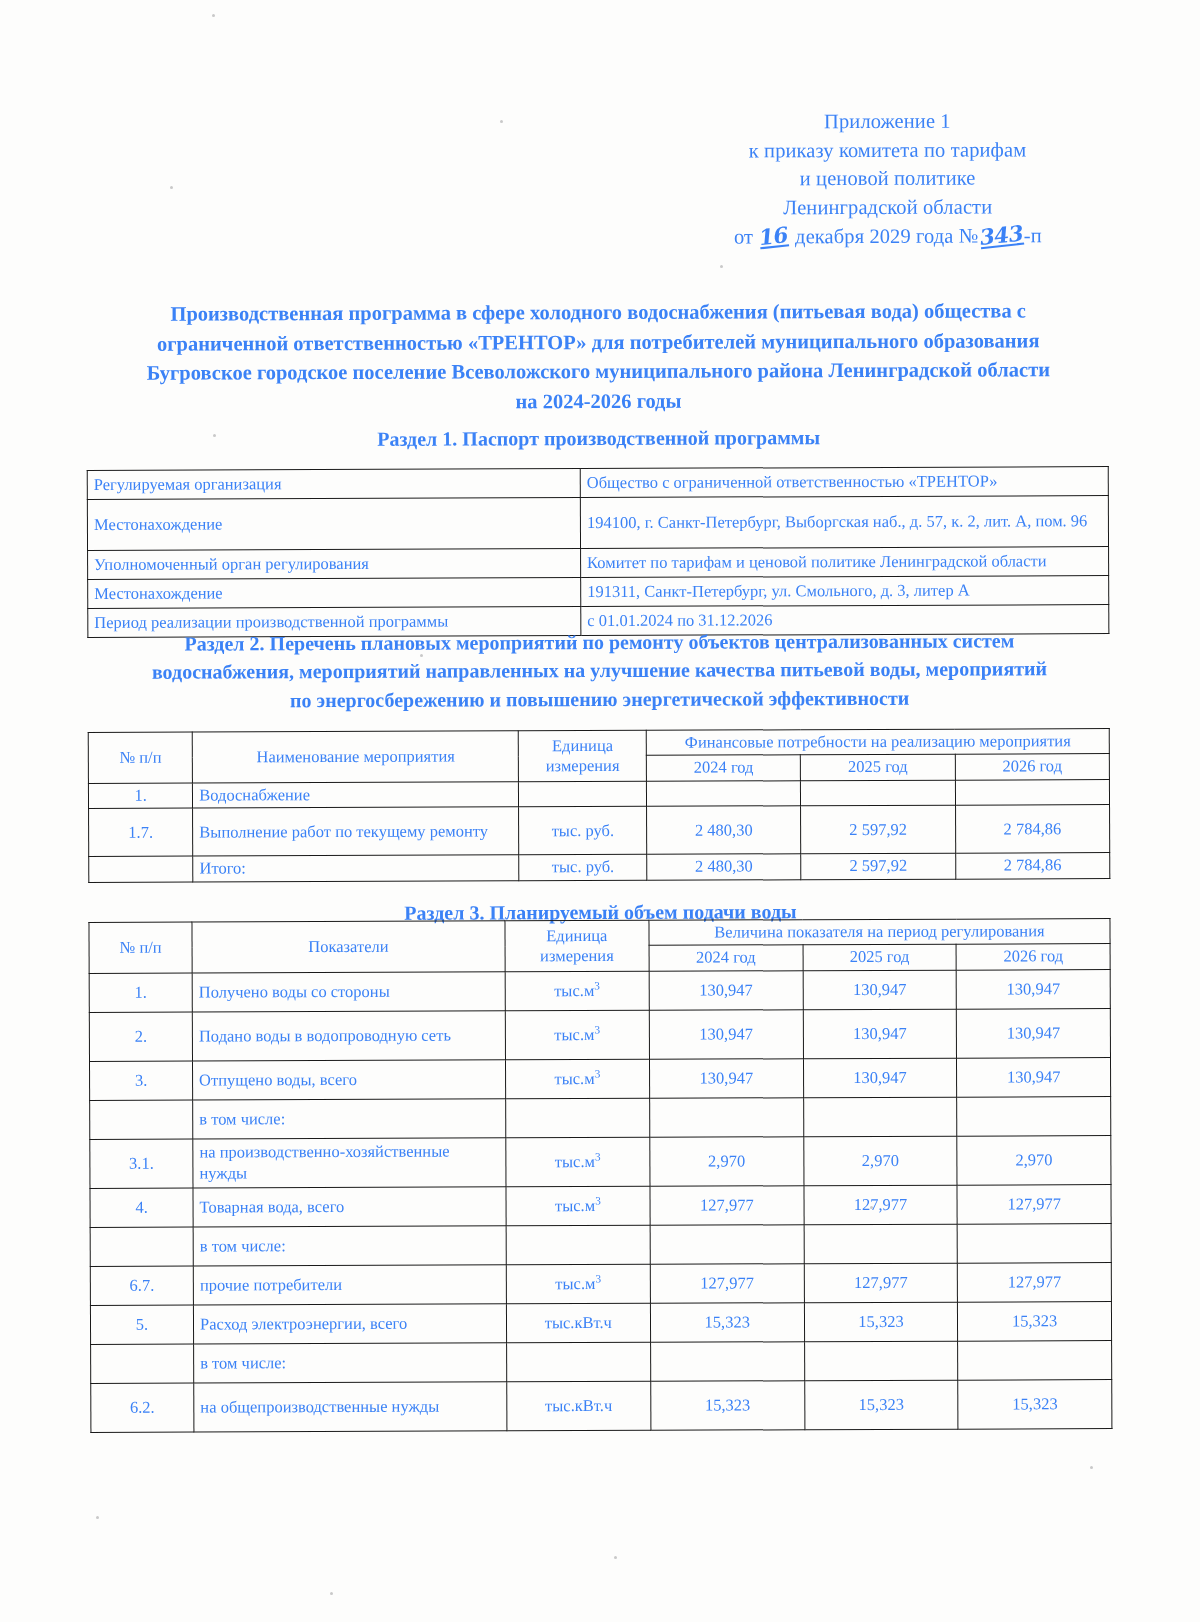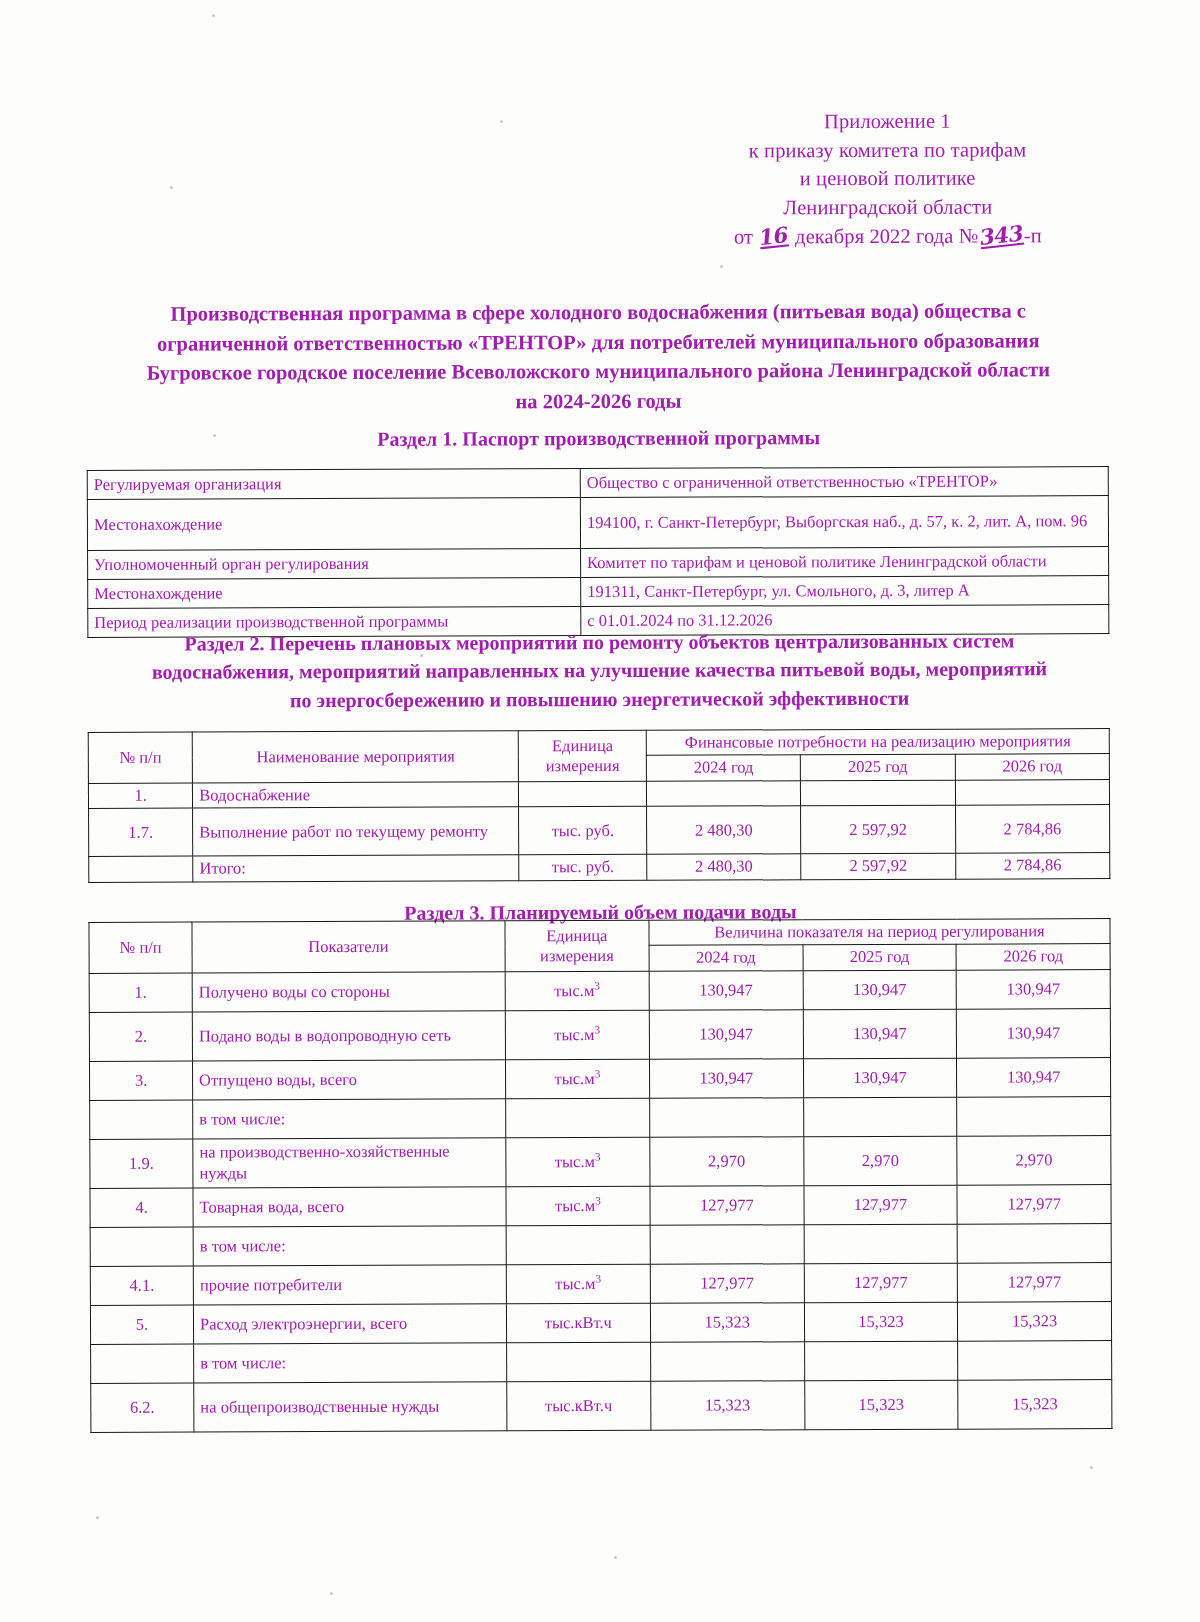--- a/index.html
+++ b/index.html
@@ -7,21 +7,21 @@
     margin: 0;
     padding: 0;
     background: #ffffff;
   }
   .page {
     position: relative;
     width: 1200px;
     height: 1622px;
     background: #fdfdfc;
     font-family: "Liberation Serif", "DejaVu Serif", serif;
-    color: #a21caf;
+    color: #3b82f6;
     overflow: hidden;
     box-sizing: border-box;
   }
   
   .speck {
     position: absolute;
     background: #c9c9c9;
     border-radius: 50%;
     pointer-events: none;
   }
@@ -125,21 +125,21 @@
  <div class="skew-wrap">
 
   <div class="doc-header">
     <div>Приложение 1</div>
     <div>к приказу комитета по тарифам</div>
     <div>и ценовой политике</div>
     <div>Ленинградской области</div>
     <div>
       <span>от</span>
       <span class="hand">16</span>
-      <span>декабря 2022 года</span>
+      <span>декабря 2029 года</span>
       <span>№</span><span class="hand">343</span><span>-п</span>
     </div>
   </div>
 
   <div class="main-title">
     <div>Производственная программа в сфере холодного водоснабжения (питьевая вода) общества с</div>
     <div>ограниченной ответственностью «ТРЕНТОР» для потребителей муниципального образования</div>
     <div>Бугровское городское поселение Всеволожского муниципального района Ленинградской области</div>
     <div>на 2024-2026 годы</div>
   </div>
@@ -268,21 +268,21 @@
           </tr>
           <tr class="rowmid">
             <td class="ctr"></td>
             <td class="lft">в том числе:</td>
             <td class="ctr"></td>
             <td class="ctr"></td>
             <td class="ctr"></td>
             <td class="ctr"></td>
           </tr>
           <tr class="rowtall">
-            <td class="ctr">1.9.</td>
+            <td class="ctr">3.1.</td>
             <td class="lft">на производственно-хозяйственные нужды</td>
             <td class="ctr"><span>тыс.м<sup>3</sup></span></td>
             <td class="ctr">2,970</td>
             <td class="ctr">2,970</td>
             <td class="ctr">2,970</td>
           </tr>
           <tr class="rowmid">
             <td class="ctr">4.</td>
             <td class="lft">Товарная вода, всего</td>
             <td class="ctr"><span>тыс.м<sup>3</sup></span></td>
@@ -292,21 +292,21 @@
           </tr>
           <tr class="rowmid">
             <td class="ctr"></td>
             <td class="lft">в том числе:</td>
             <td class="ctr"></td>
             <td class="ctr"></td>
             <td class="ctr"></td>
             <td class="ctr"></td>
           </tr>
           <tr class="rowmid">
-            <td class="ctr">4.1.</td>
+            <td class="ctr">6.7.</td>
             <td class="lft">прочие потребители</td>
             <td class="ctr"><span>тыс.м<sup>3</sup></span></td>
             <td class="ctr">127,977</td>
             <td class="ctr">127,977</td>
             <td class="ctr">127,977</td>
           </tr>
           <tr class="rowmid">
             <td class="ctr">5.</td>
             <td class="lft">Расход электроэнергии, всего</td>
             <td class="ctr">тыс.кВт.ч</td>

